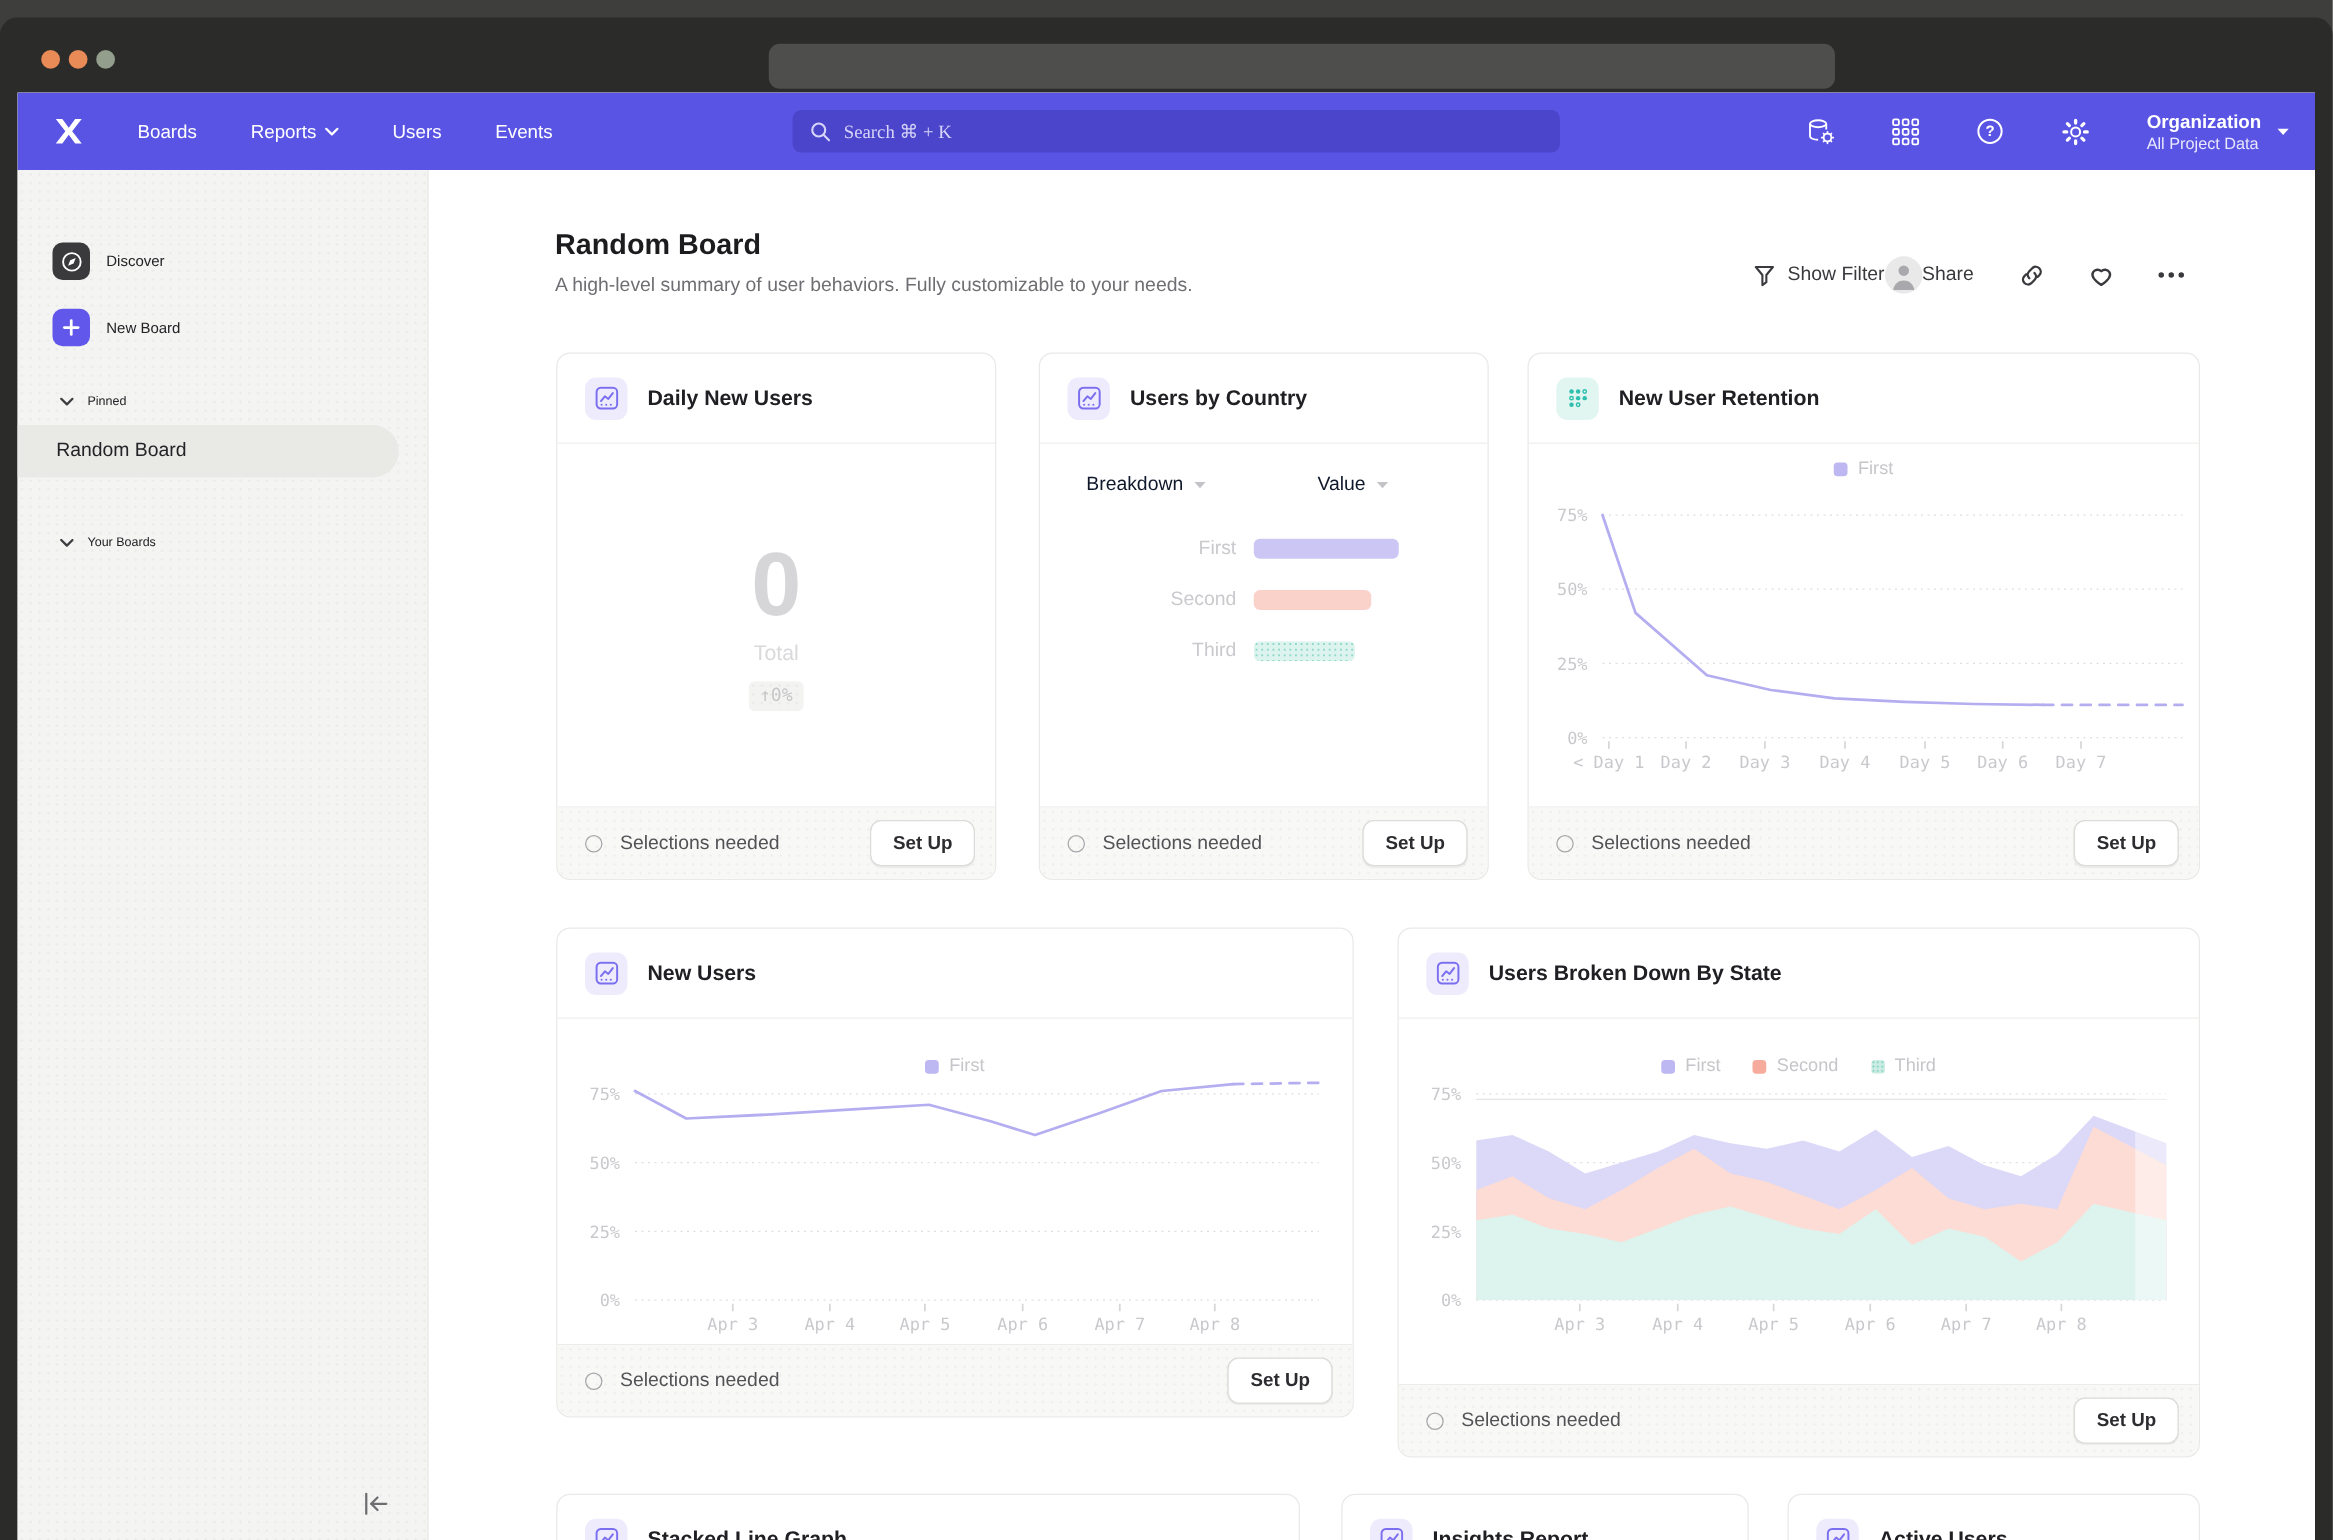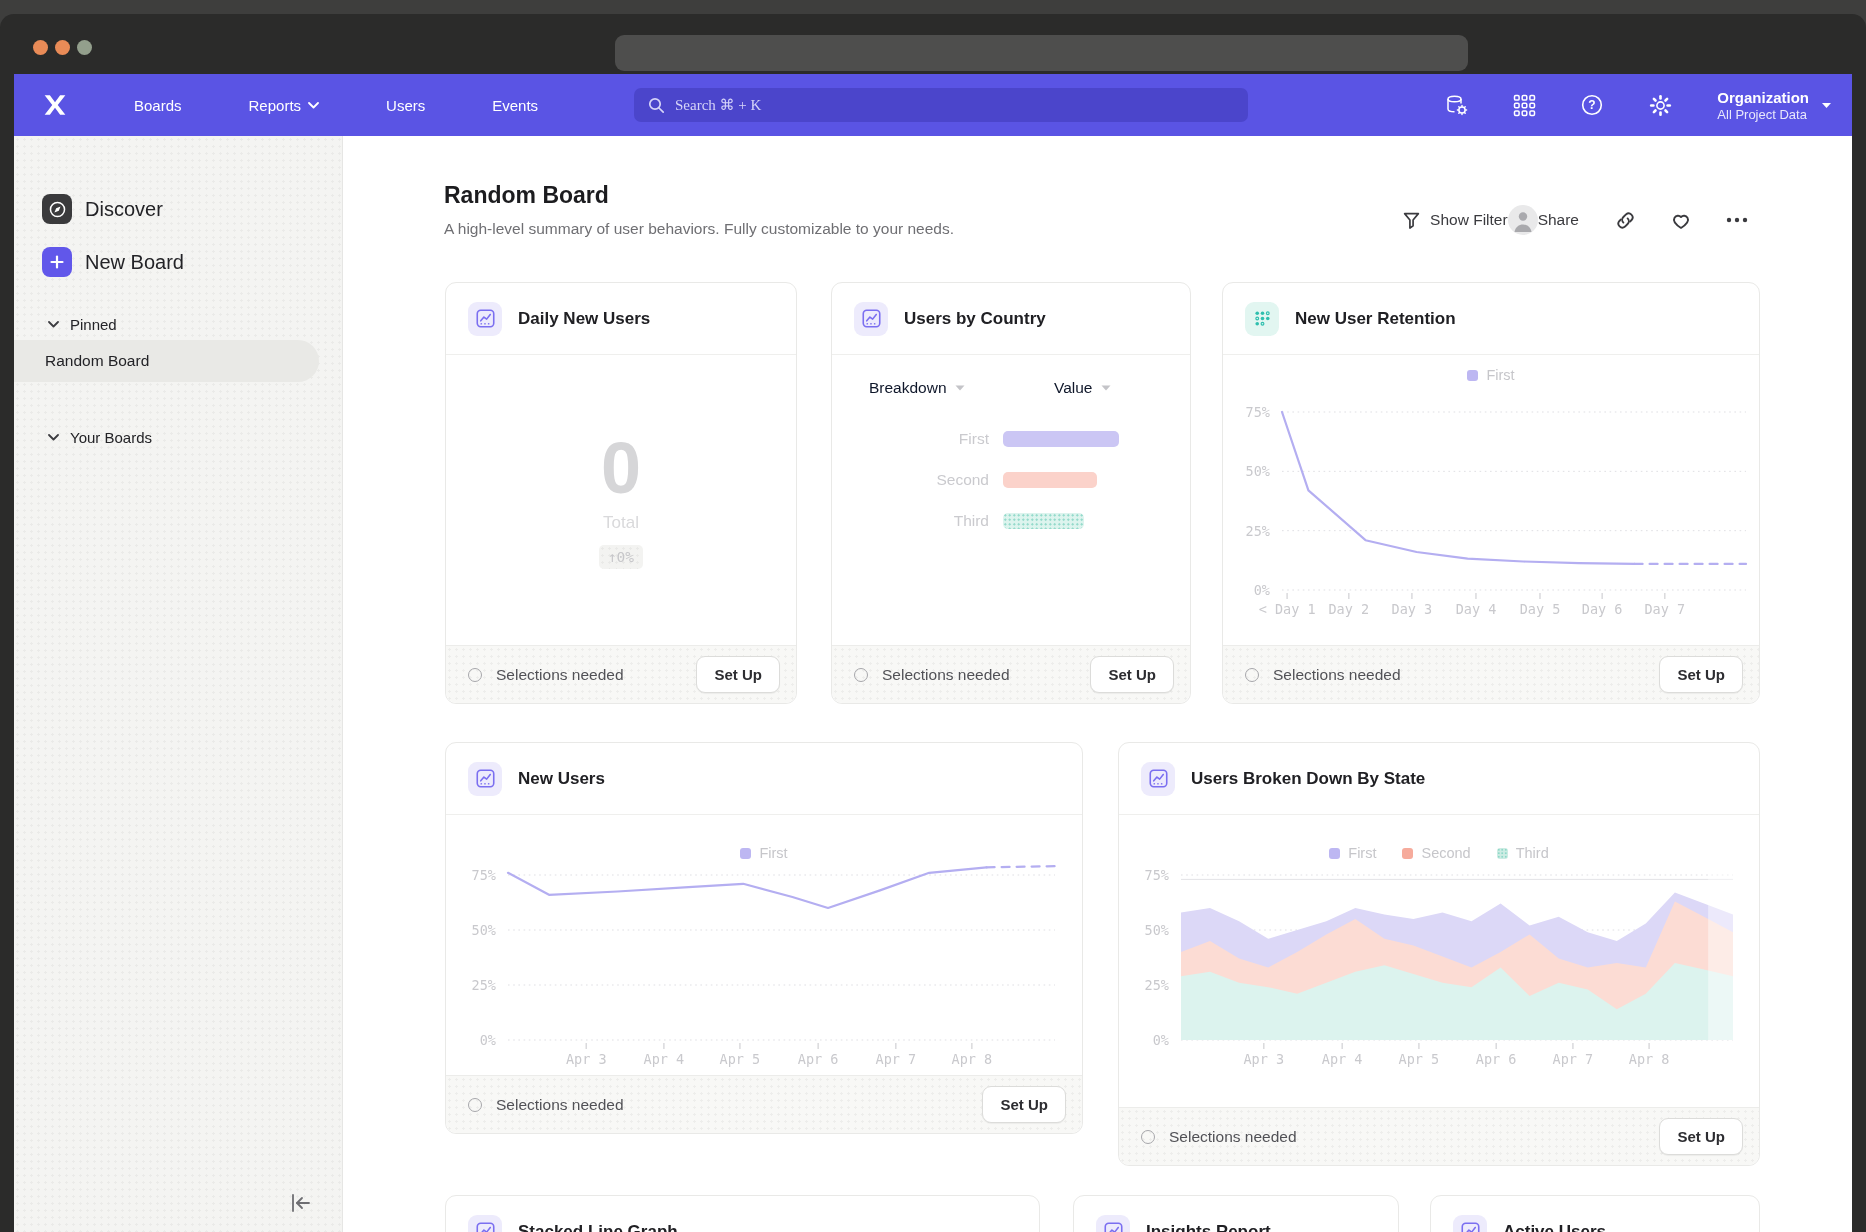--- a/index.html
+++ b/index.html
@@ -16,42 +16,42 @@
   .urlpill { position:absolute; left:615px; top:21px; width:853px; height:36px;
     background:#4e4e4d; border-radius:9px; }
 
   .app { position:absolute; left:14px; top:60px; width:1838px; height:1162px;
     background:#ffffff; overflow:hidden; }
 
   
   .navbar { position:relative; height:62px; background:#5a54e4; display:flex; align-items:center; }
   .nav-logo { margin-left:29px; width:26px; display:flex; align-items:center; }
   .nav-items { display:flex; align-items:center; gap:43px; margin-left:41px; }
-  .nav-item { color:#ffffff; font-size:15px; font-weight:500; display:flex; align-items:center; gap:7px; cursor:default;margin-left:24px; }
+  .nav-item { color:#ffffff; font-size:15px; font-weight:500; display:flex; align-items:center; gap:7px; cursor:default; }
   .search { position:absolute; left:620px; top:14px; width:614px; height:34px;
     background:#4b45cb; border-radius:7px; display:flex; align-items:center; gap:10px; padding-left:14px; }
   .search-ph { color:#d6d4f8; font-size:15px;font-family:Liberation Serif, serif; }
   .nav-right { position:absolute; right:20px; top:0; height:62px; display:flex; align-items:center; gap:44px; }
   .org { display:flex; align-items:center; gap:12px; }
   .org-name { color:#fff; font-size:15px; font-weight:700; line-height:19px; }
   .org-sub { color:rgba(255,255,255,.86); font-size:13px; line-height:16px; }
 
   
   .body-row { display:flex; height:1100px; }
   .dots-bg { background-image:radial-gradient(circle, rgba(60,60,60,0.055) 1px, transparent 1.1px);
     background-size:7px 7px; }
 
   .sidebar { position:relative; width:329px; background-color:#f4f4f2; border-right:1px solid #e6e6e4; flex:none; }
   .sb-row { position:absolute; left:28px; display:flex; align-items:center; gap:13px; }
   .sb-icon { width:30px; height:30px; border-radius:8px; display:flex; align-items:center; justify-content:center; }
   .sb-icon-dark { background:#3a3a3c; }
   .sb-icon-purple { background:#6157ea; }
-  .sb-label { font-size:20px; font-weight:500; color:#232327; }
+  .sb-label { font-size:12px; font-weight:500; color:#232327; }
   .sb-sect { position:absolute; left:34px; display:flex; align-items:center; gap:11px; }
-  .sb-sect .sb-label { font-size:15px; }
+  .sb-sect .sb-label { font-size:10px; }
   .sb-pill { position:absolute; left:0; top:204px; width:305px; height:42px; background:#e9e9e6;
     border-radius:0 21px 21px 0; display:flex; align-items:center; padding-left:31px; }
   .sb-pill .sb-label { font-weight:500; font-size:15.5px; }
   .sb-collapse { position:absolute; left:275px; top:1055px; width:24px; height:24px; }
 
   
   .main { position:relative; flex:1; background:#ffffff; overflow:hidden; }
   .pg-title { position:absolute; left:101px; top:46px; font-size:23px; font-weight:700; color:#1c1c1f; }
   .pg-sub { position:absolute; left:101px; top:84px; font-size:15.5px; color:#6f6f73; }
 

